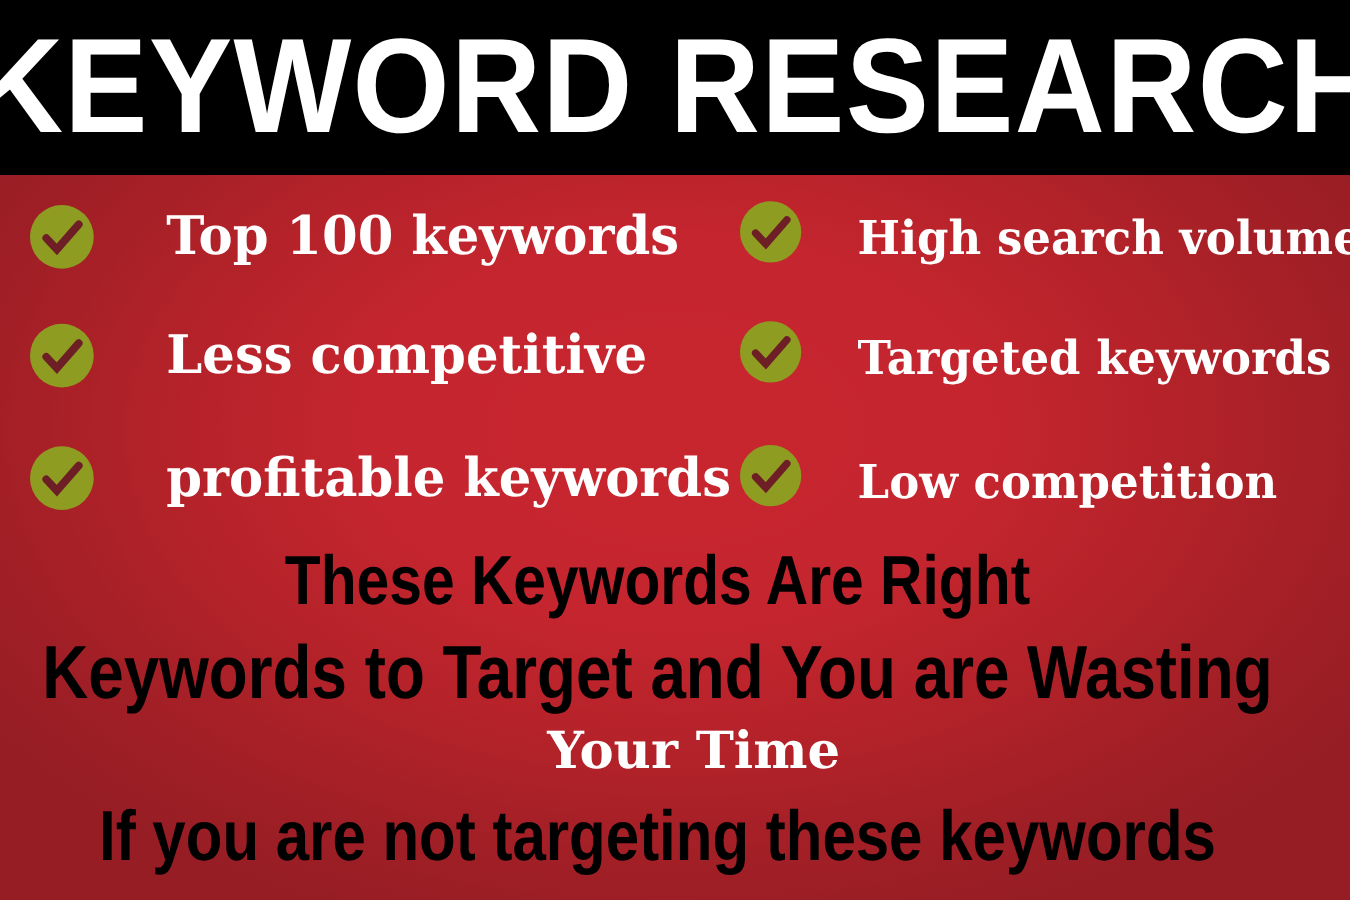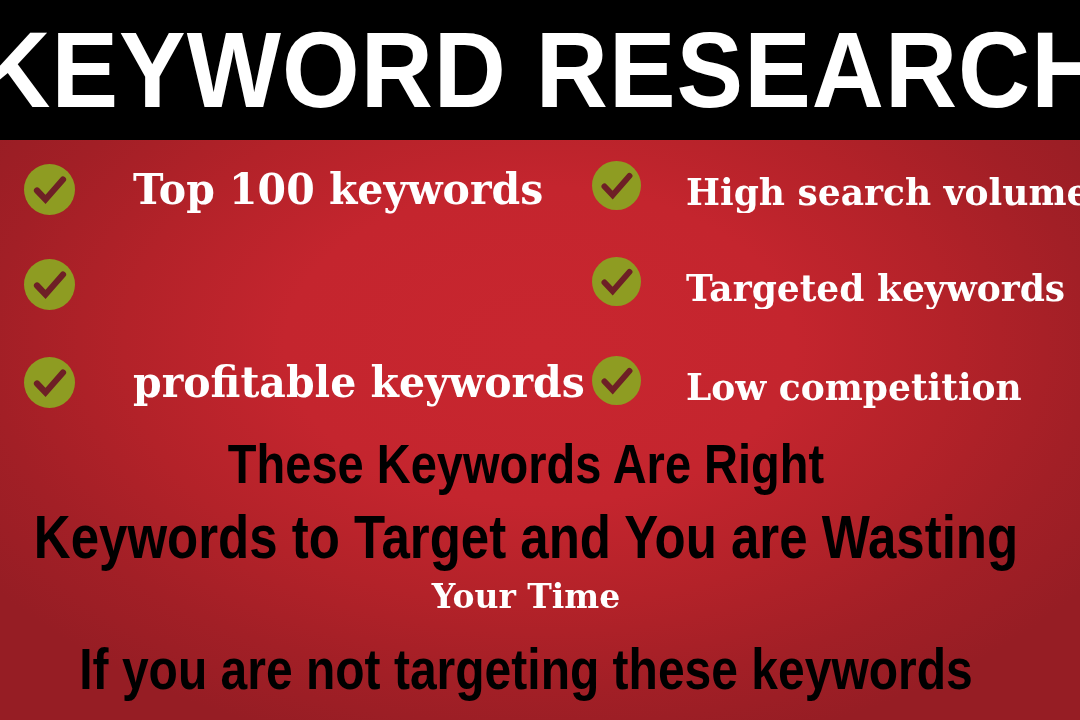--- a/index.html
+++ b/index.html
@@ -148,21 +148,21 @@
     display: inline-block;
     transform: scaleY(1.18);
   }
   .msg-serif {
     color: #ffffff;
     font-family: "DejaVu Serif", "Liberation Serif", serif;
     font-weight: bold;
   }
   #msg-line-0 { top: 16px;  font-size: 47px; }
   #msg-line-1 { top: 88px;  font-size: 51px; }
-  #msg-line-2 { top: 156px; font-size: 33px; }
+  #msg-line-2 { top: 156px; font-size: 41px; margin-left: 29px; }
   #msg-line-3 { top: 222px; font-size: 48px; }
 </style>
 </head>
 <body>
 
 <div id="poster">
 
   <div id="title-banner">
     <div id="title-text"><span id="title-inner">KEYWORD RESEARCH</span></div>
   </div>
@@ -179,20 +179,21 @@
         </div>
         <div class="feature-label"><span>Top 100 keywords</span></div>
       </div>
 
       <div class="feature-row r1">
         <div class="check-badge">
           <svg viewBox="0 0 51 51" aria-hidden="true">
             <path d="M13 26.5 L21.5 35.5 L39 15.5" fill="none" stroke="#6e1f26" stroke-width="6.2" stroke-linecap="round" stroke-linejoin="miter"></path>
           </svg>
         </div>
+        <div class="feature-label"><span>Less competitive</span></div>
       </div>
 
       <div class="feature-row r2">
         <div class="check-badge">
           <svg viewBox="0 0 51 51" aria-hidden="true">
             <path d="M13 26.5 L21.5 35.5 L39 15.5" fill="none" stroke="#6e1f26" stroke-width="6.2" stroke-linecap="round" stroke-linejoin="miter"></path>
           </svg>
         </div>
         <div class="feature-label"><span>profitable keywords</span></div>
       </div>

